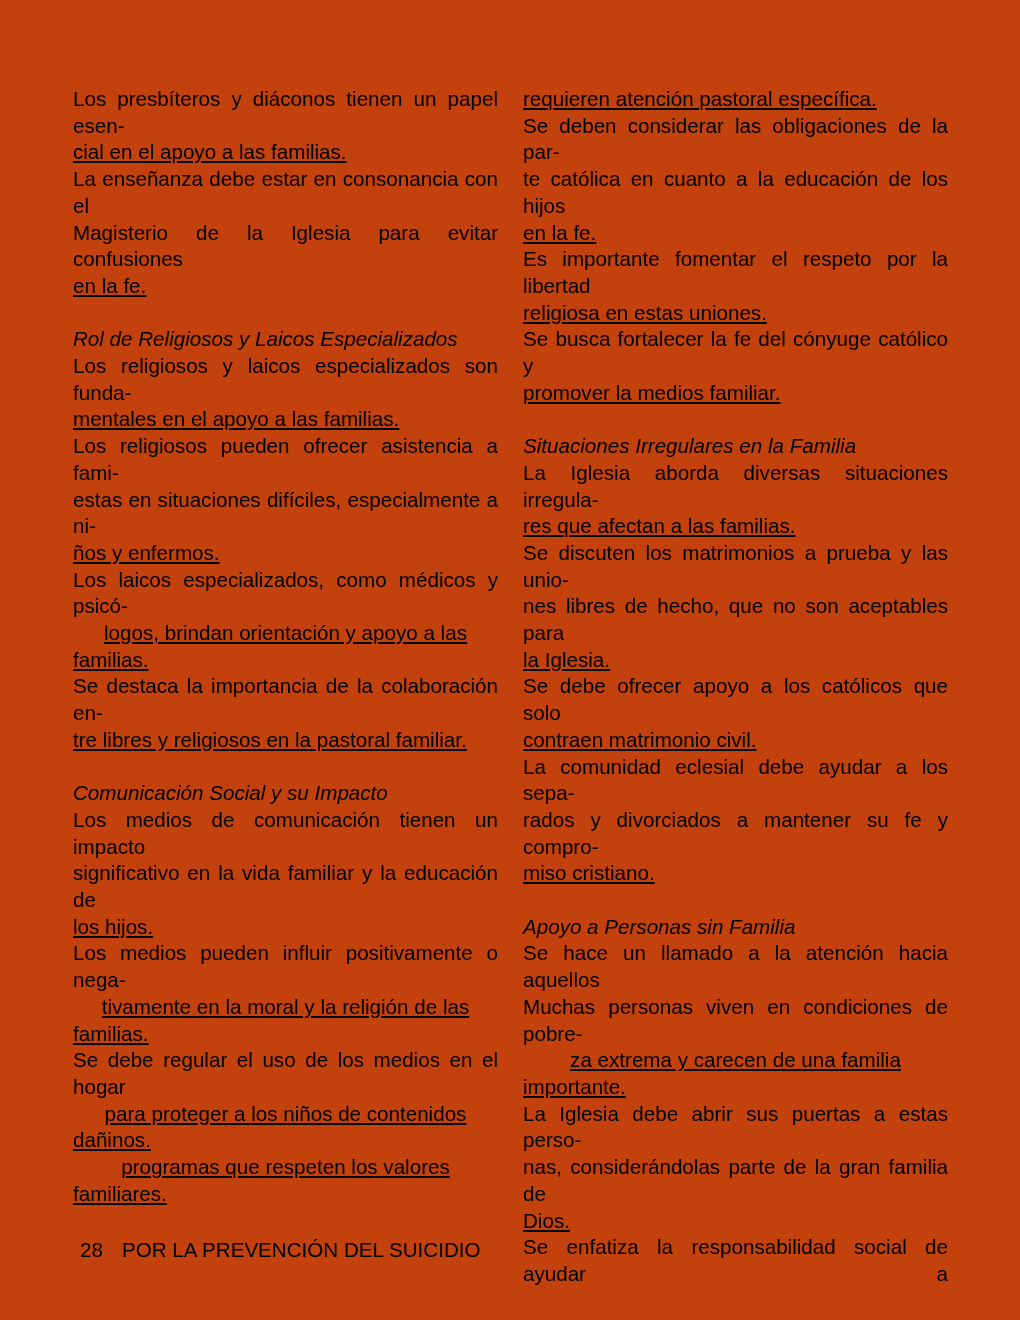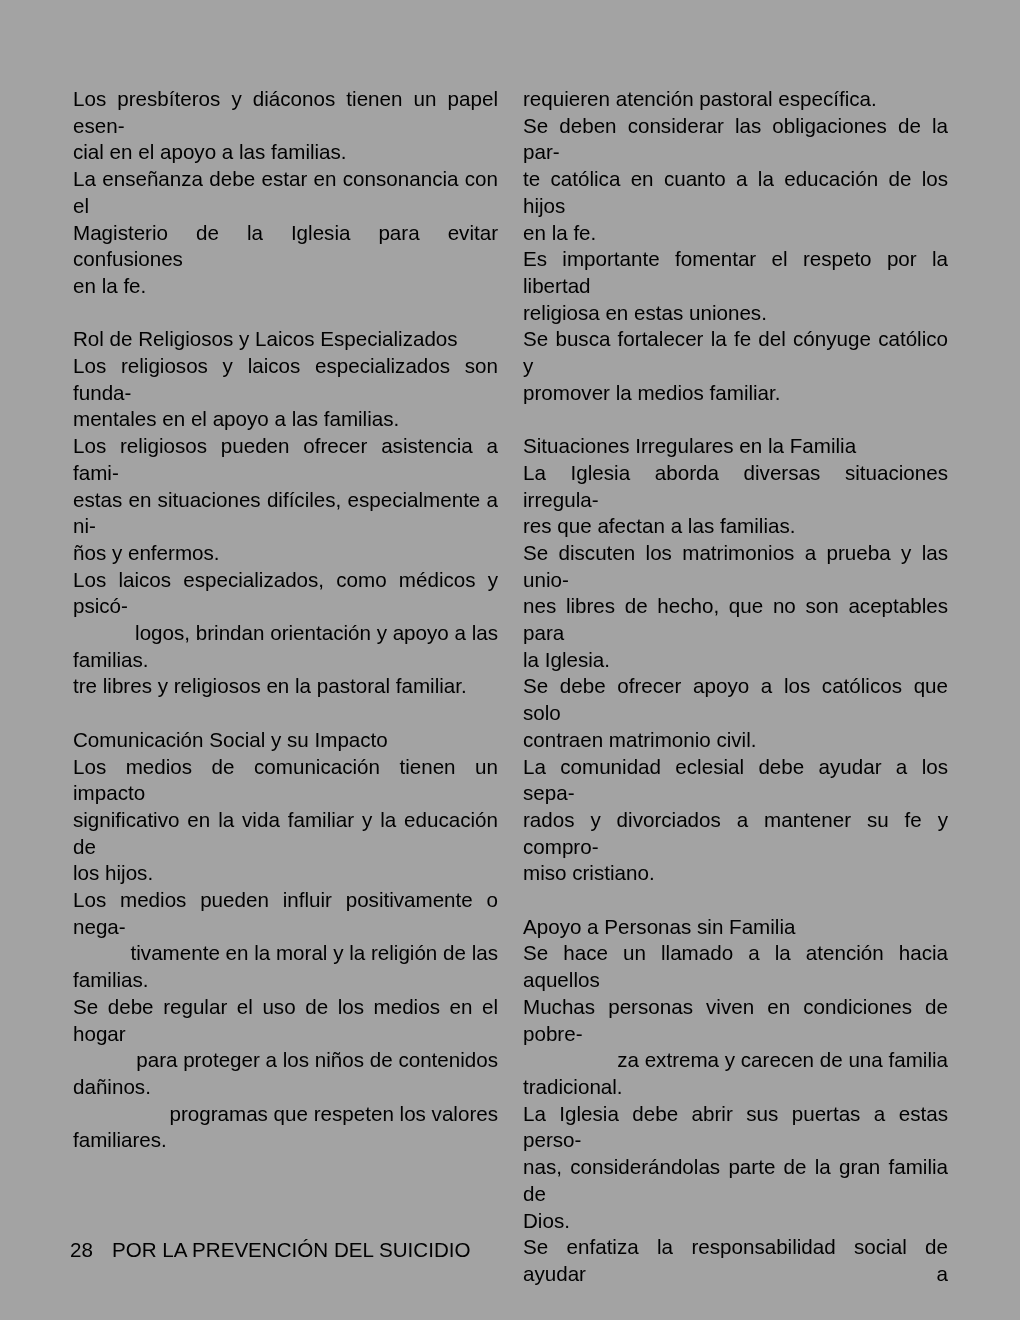--- a/index.html
+++ b/index.html
@@ -4,50 +4,52 @@
 <style>
   html, body { margin: 0; padding: 0; }
   body {
     width: 1020px; height: 1320px;
     background: #ffffff;
     font-family: "Liberation Sans", sans-serif;
   }
   .page {
     position: relative;
     width: 1020px; height: 1320px;
-    background: #a3a3a3;
+    background: #c2410c;
     color: #010101;
     font-size: 20.6px;
     line-height: 26.7px;
     overflow: hidden;
   }
   .content {
     position: absolute;
     left: 73px; top: 86px;
     display: flex;
     gap: 25px;
   }
   .col { width: 425px; }
   .para { margin: 0; }
   .line {
     text-align: justify;
     text-align-last: justify;
     white-space: normal;
   }
   .line.last {
-    text-align: right;
+    text-align: center;
     text-align-last: left;
+    text-decoration: underline;
   }
   .heading {
+    font-style: italic;
     margin-top: 26.7px;
     text-align: left;
   }
   .footer {
     position: absolute;
-    left: 70px; top: 1237px;
+    left: 80px; top: 1237px;
     line-height: 26.7px;
     white-space: nowrap;
   }
   .footer .footer-title { margin-left: 19px; }
 </style>
 </head>
 <body>
 
 <div class="page">
   <div class="content">
@@ -69,20 +71,21 @@
         <div class="para">
           <div class="line">Los religiosos pueden ofrecer asistencia a fami-</div>
           <div class="line">estas en situaciones difíciles, especialmente a ni-</div>
           <div class="line last">ños y enfermos.</div>
         </div>
         <div class="para">
           <div class="line">Los laicos especializados, como médicos y psicó-</div>
           <div class="line last">logos, brindan orientación y apoyo a las familias.</div>
         </div>
         <div class="para">
+          <div class="line">Se destaca la importancia de la colaboración en-</div>
           <div class="line last">tre libres y religiosos en la pastoral familiar.</div>
         </div>
         <div class="heading">Comunicación Social y su Impacto</div>
         <div class="para">
           <div class="line">Los medios de comunicación tienen un impacto</div>
           <div class="line">significativo en la vida familiar y la educación de</div>
           <div class="line last">los hijos.</div>
         </div>
         <div class="para">
           <div class="line">Los medios pueden influir positivamente o nega-</div>
@@ -131,21 +134,21 @@
           <div class="line">La comunidad eclesial debe ayudar a los sepa-</div>
           <div class="line">rados y divorciados a mantener su fe y compro-</div>
           <div class="line last">miso cristiano.</div>
         </div>
         <div class="heading">Apoyo a Personas sin Familia</div>
         <div class="para">
           <div class="line">Se hace un llamado a la atención hacia aquellos</div>
         </div>
         <div class="para">
           <div class="line">Muchas personas viven en condiciones de pobre-</div>
-          <div class="line last">za extrema y carecen de una familia tradicional.</div>
+          <div class="line last">za extrema y carecen de una familia importante.</div>
         </div>
         <div class="para">
           <div class="line">La Iglesia debe abrir sus puertas a estas perso-</div>
           <div class="line">nas, considerándolas parte de la gran familia de</div>
           <div class="line last">Dios.</div>
         </div>
         <div class="para">
           <div class="line">Se enfatiza la responsabilidad social de ayudar a</div>
         </div>
       </div>

